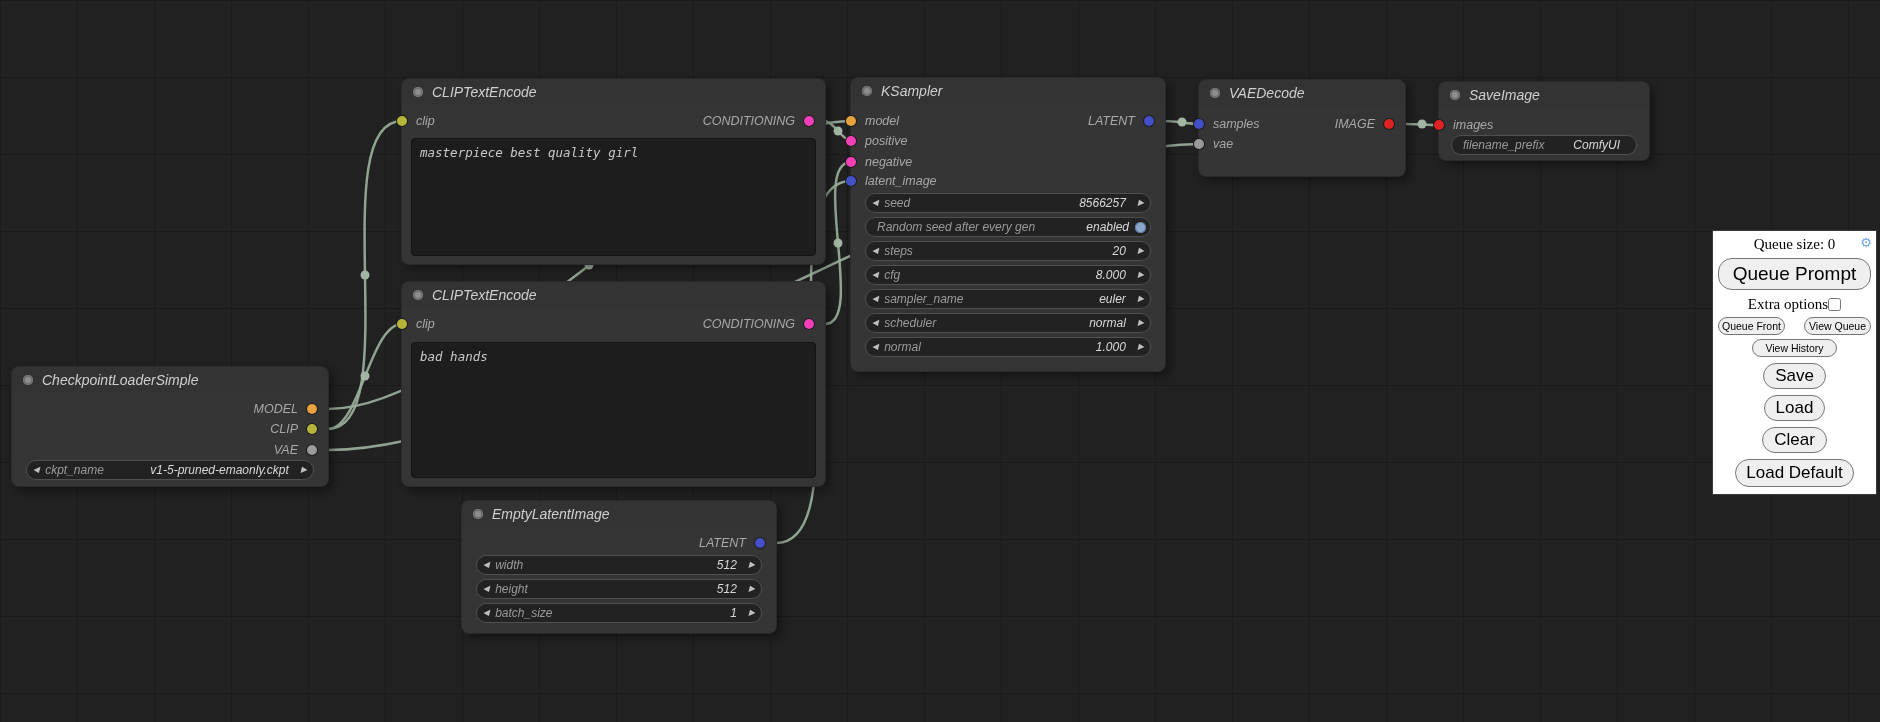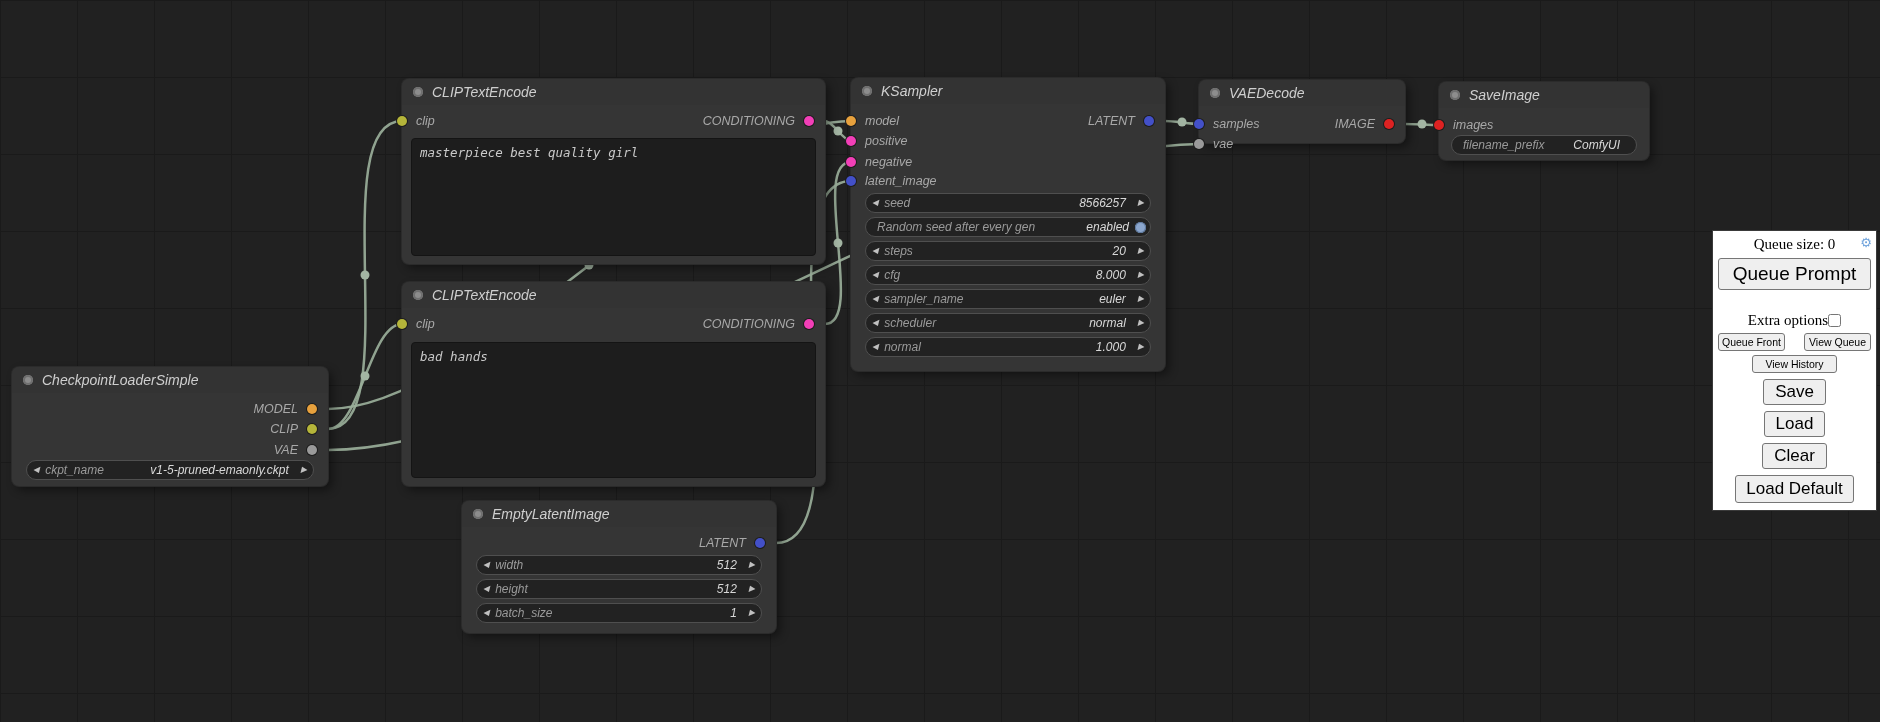--- a/index.html
+++ b/index.html
@@ -58,24 +58,24 @@
   
   #menu{
     position:absolute;left:1712px;top:230px;width:165px;box-sizing:border-box;
     background:#ffffff;border:1px solid #3a3a3a;padding:4px 5px 6px;
     text-align:center;color:#000;font-family:"Liberation Serif",serif;
   }
   #menu .qrow{position:relative;font-size:15px;margin:1px 0 5px;}
   #menu .gear{position:absolute;right:-1px;top:-1px;font-size:13px;color:#6fa3dc;font-family:"DejaVu Sans",sans-serif;}
   #menu button{
     font-family:"Liberation Sans",sans-serif;background:#efefef;
-    border:1px solid #767676;border-radius:3px;color:#000;cursor:pointer;
+    border:1px solid #767676;border-radius:14px;color:#000;cursor:pointer;
   }
   .btn-queue{width:100%;font-size:19px;padding:4px 0;margin:0 0 6px;}
-  .extra{font-size:15px;display:flex;align-items:center;justify-content:center;margin:16px 0 4px;}
+  .extra{font-size:15px;display:flex;align-items:center;justify-content:center;margin:0 0 4px;}
   .extra input{width:13px;height:13px;margin:0;}
   .btnrow{display:flex;gap:19px;margin:0 0 4px;}
   .btnrow button{flex:1;font-size:10.5px;padding:2px 0;}
   .btn-history{display:block;margin:0 auto 6px;font-size:10.5px;padding:2px 12px;}
   .btn-mid{display:block;margin:0 auto 6px;font-size:17px;padding:2px 11px;}
   .btn-wide{display:block;margin:2px auto 1px;font-size:17px;padding:3px 10px;}
 </style>
 </head>
 <body>
 
@@ -250,21 +250,21 @@
       <span class="arrow">▶</span>
     </div>
     <div class="widget" style="left:14px;top:259px;width:286px;">
       <span class="arrow">◀</span>
       <span class="wlabel">normal</span>
       <span class="wvalue">1.000</span>
       <span class="arrow">▶</span>
     </div>
   </div>
 
-  <div class="node" style="left:1199px;top:80px;width:206px;height:63px;">
+  <div class="node" style="left:1199px;top:80px;width:206px;height:96px;">
     <div class="node-title">
       <span class="title-dot"></span>
       <span>VAEDecode</span>
     </div>
     <div class="slot in" style="top:36px;">
       <span class="sdot c-latent"></span>
       <span>samples</span>
     </div>
     <div class="slot in" style="top:56px;">
       <span class="sdot c-vae"></span>

